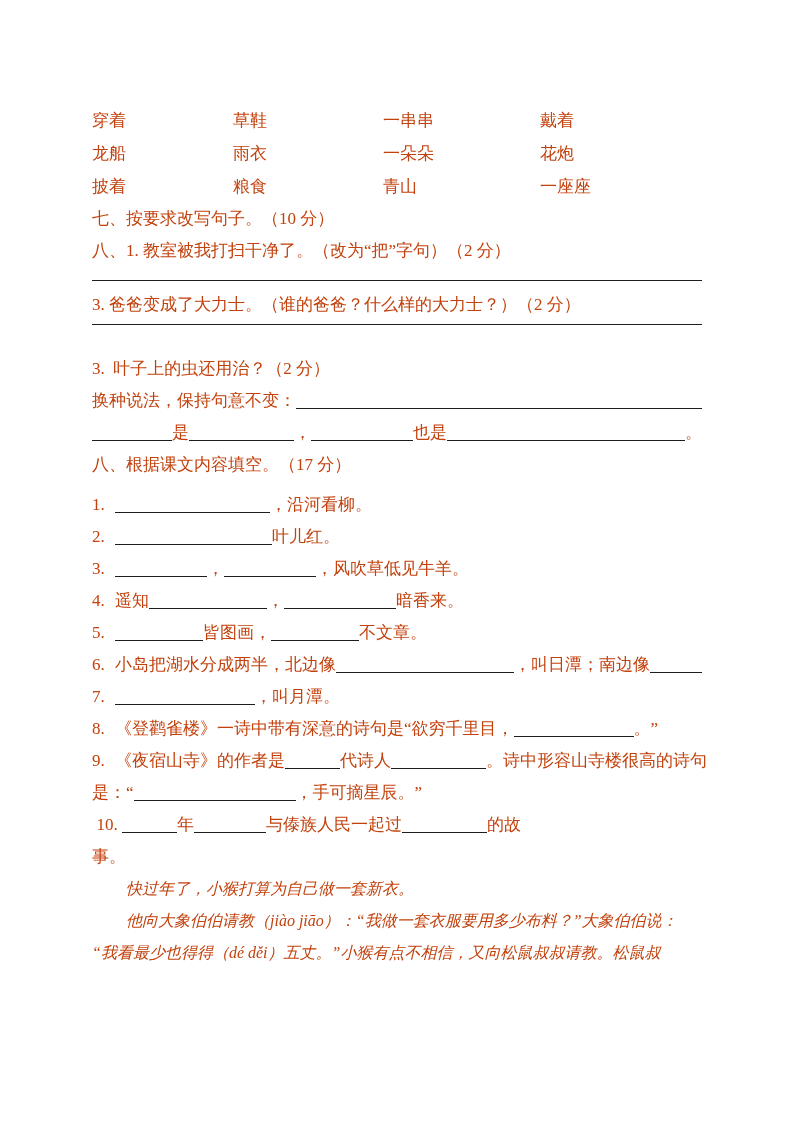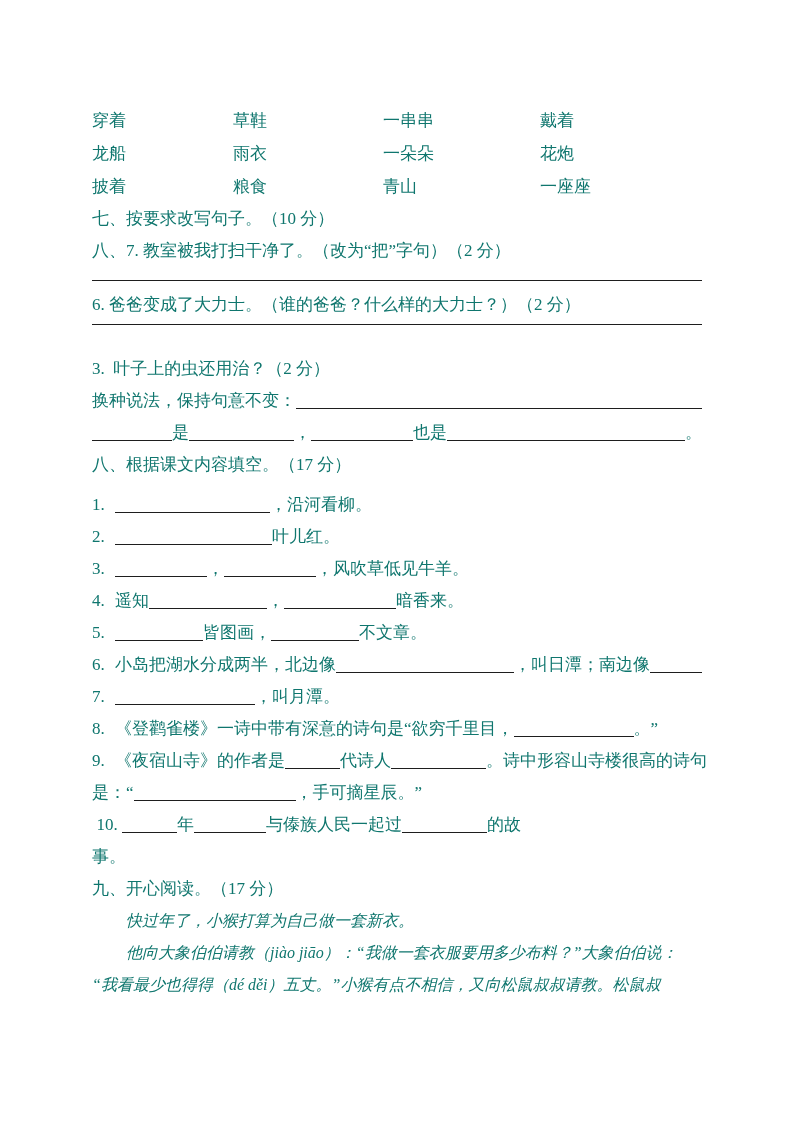--- a/index.html
+++ b/index.html
@@ -1,18 +1,18 @@
 <!DOCTYPE html>
 <html lang="zh"><head>
 <meta charset="utf-8">
 <style>
   html,body { margin:0; padding:0; background:#e8e8e8; }
   .page {
     width:793px; height:1122px; margin:0 auto;
-    background:#ffffff; color:#0f766e;
+    background:#ffffff; color:#c2410c;
     font-family:"Liberation Serif", serif;
     font-size:17px;
     box-sizing:border-box;
     padding:104px 91px 12px 92px;
     overflow:hidden;
     position:relative;
   }
   
   .match {
     display:grid;
@@ -74,26 +74,26 @@
     <span>粮食</span>
     <span>青山</span>
     <span>一座座</span>
   </div>
 
   <div class="line">
     <span>七、按要求改写句子。（10 分）</span>
   </div>
 
   <div class="line">
-    <span>八、7. 教室被我打扫干净了。（改为“把”字句）（2 分）</span>
+    <span>八、1. 教室被我打扫干净了。（改为“把”字句）（2 分）</span>
   </div>
   <div class="rule"></div>
 
   <div class="line mt8">
-    <span>6. 爸爸变成了大力士。（谁的爸爸？什么样的大力士？）（2 分）</span>
+    <span>3. 爸爸变成了大力士。（谁的爸爸？什么样的大力士？）（2 分）</span>
   </div>
   <div class="line">
     <span class="blank grow"></span>
   </div>
 
   <div class="line">
     <span>3.  叶子上的虫还用治？（2 分）</span>
   </div>
   <div class="line">
     <span>换种说法，保持句意不变：</span>
@@ -193,23 +193,20 @@
     <span>年</span>
     <span class="blank" style="width:72px"></span>
     <span>与傣族人民一起过</span>
     <span class="blank" style="width:85px"></span>
     <span>的故</span>
   </div>
   <div class="line">
     <span>事。</span>
   </div>
 
-  <div class="line">
-    <span>九、开心阅读。（17 分）</span>
-  </div>
   <div class="line kai indent">
     <span>快过年了，小猴打算为自己做一套新衣。</span>
   </div>
   <div class="line kai indent">
     <span>他向大象伯伯请教（jiào jiāo）：“我做一套衣服要用多少布料？”大象伯伯说：</span>
   </div>
   <div class="line kai">
     <span>“我看最少也得得（dé děi）五丈。”小猴有点不相信，又向松鼠叔叔请教。松鼠叔</span>
   </div>
 

